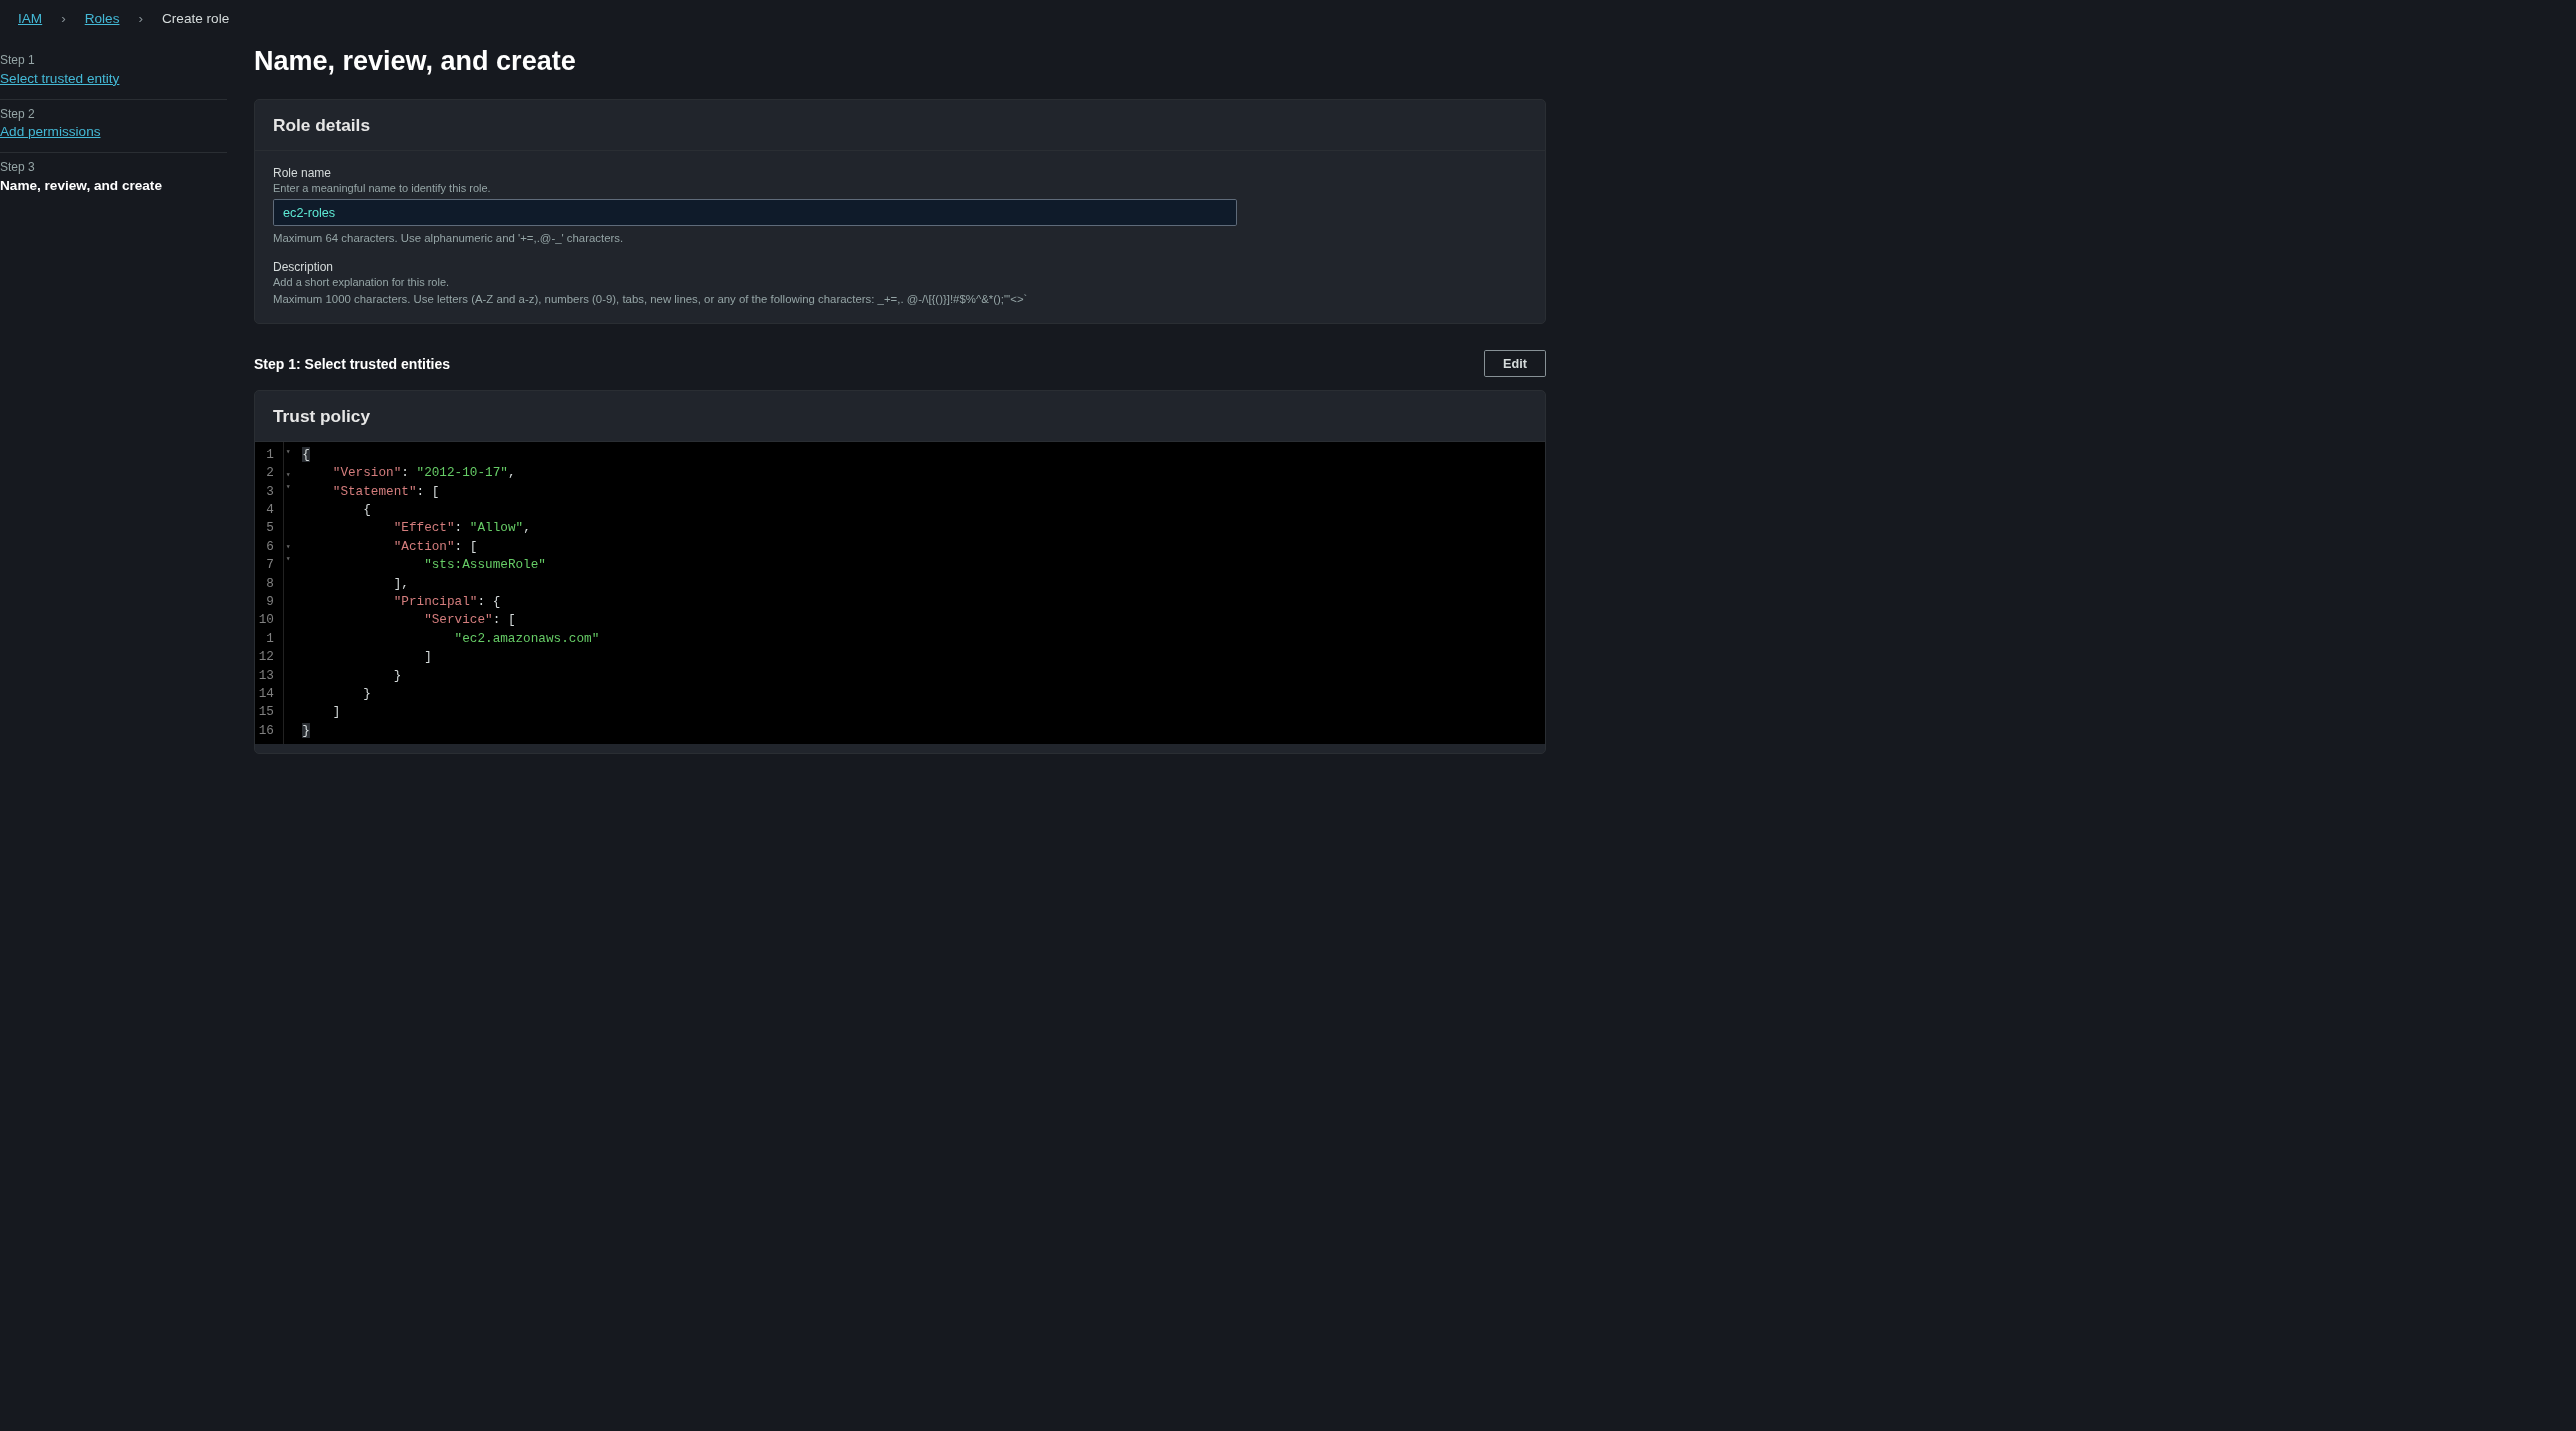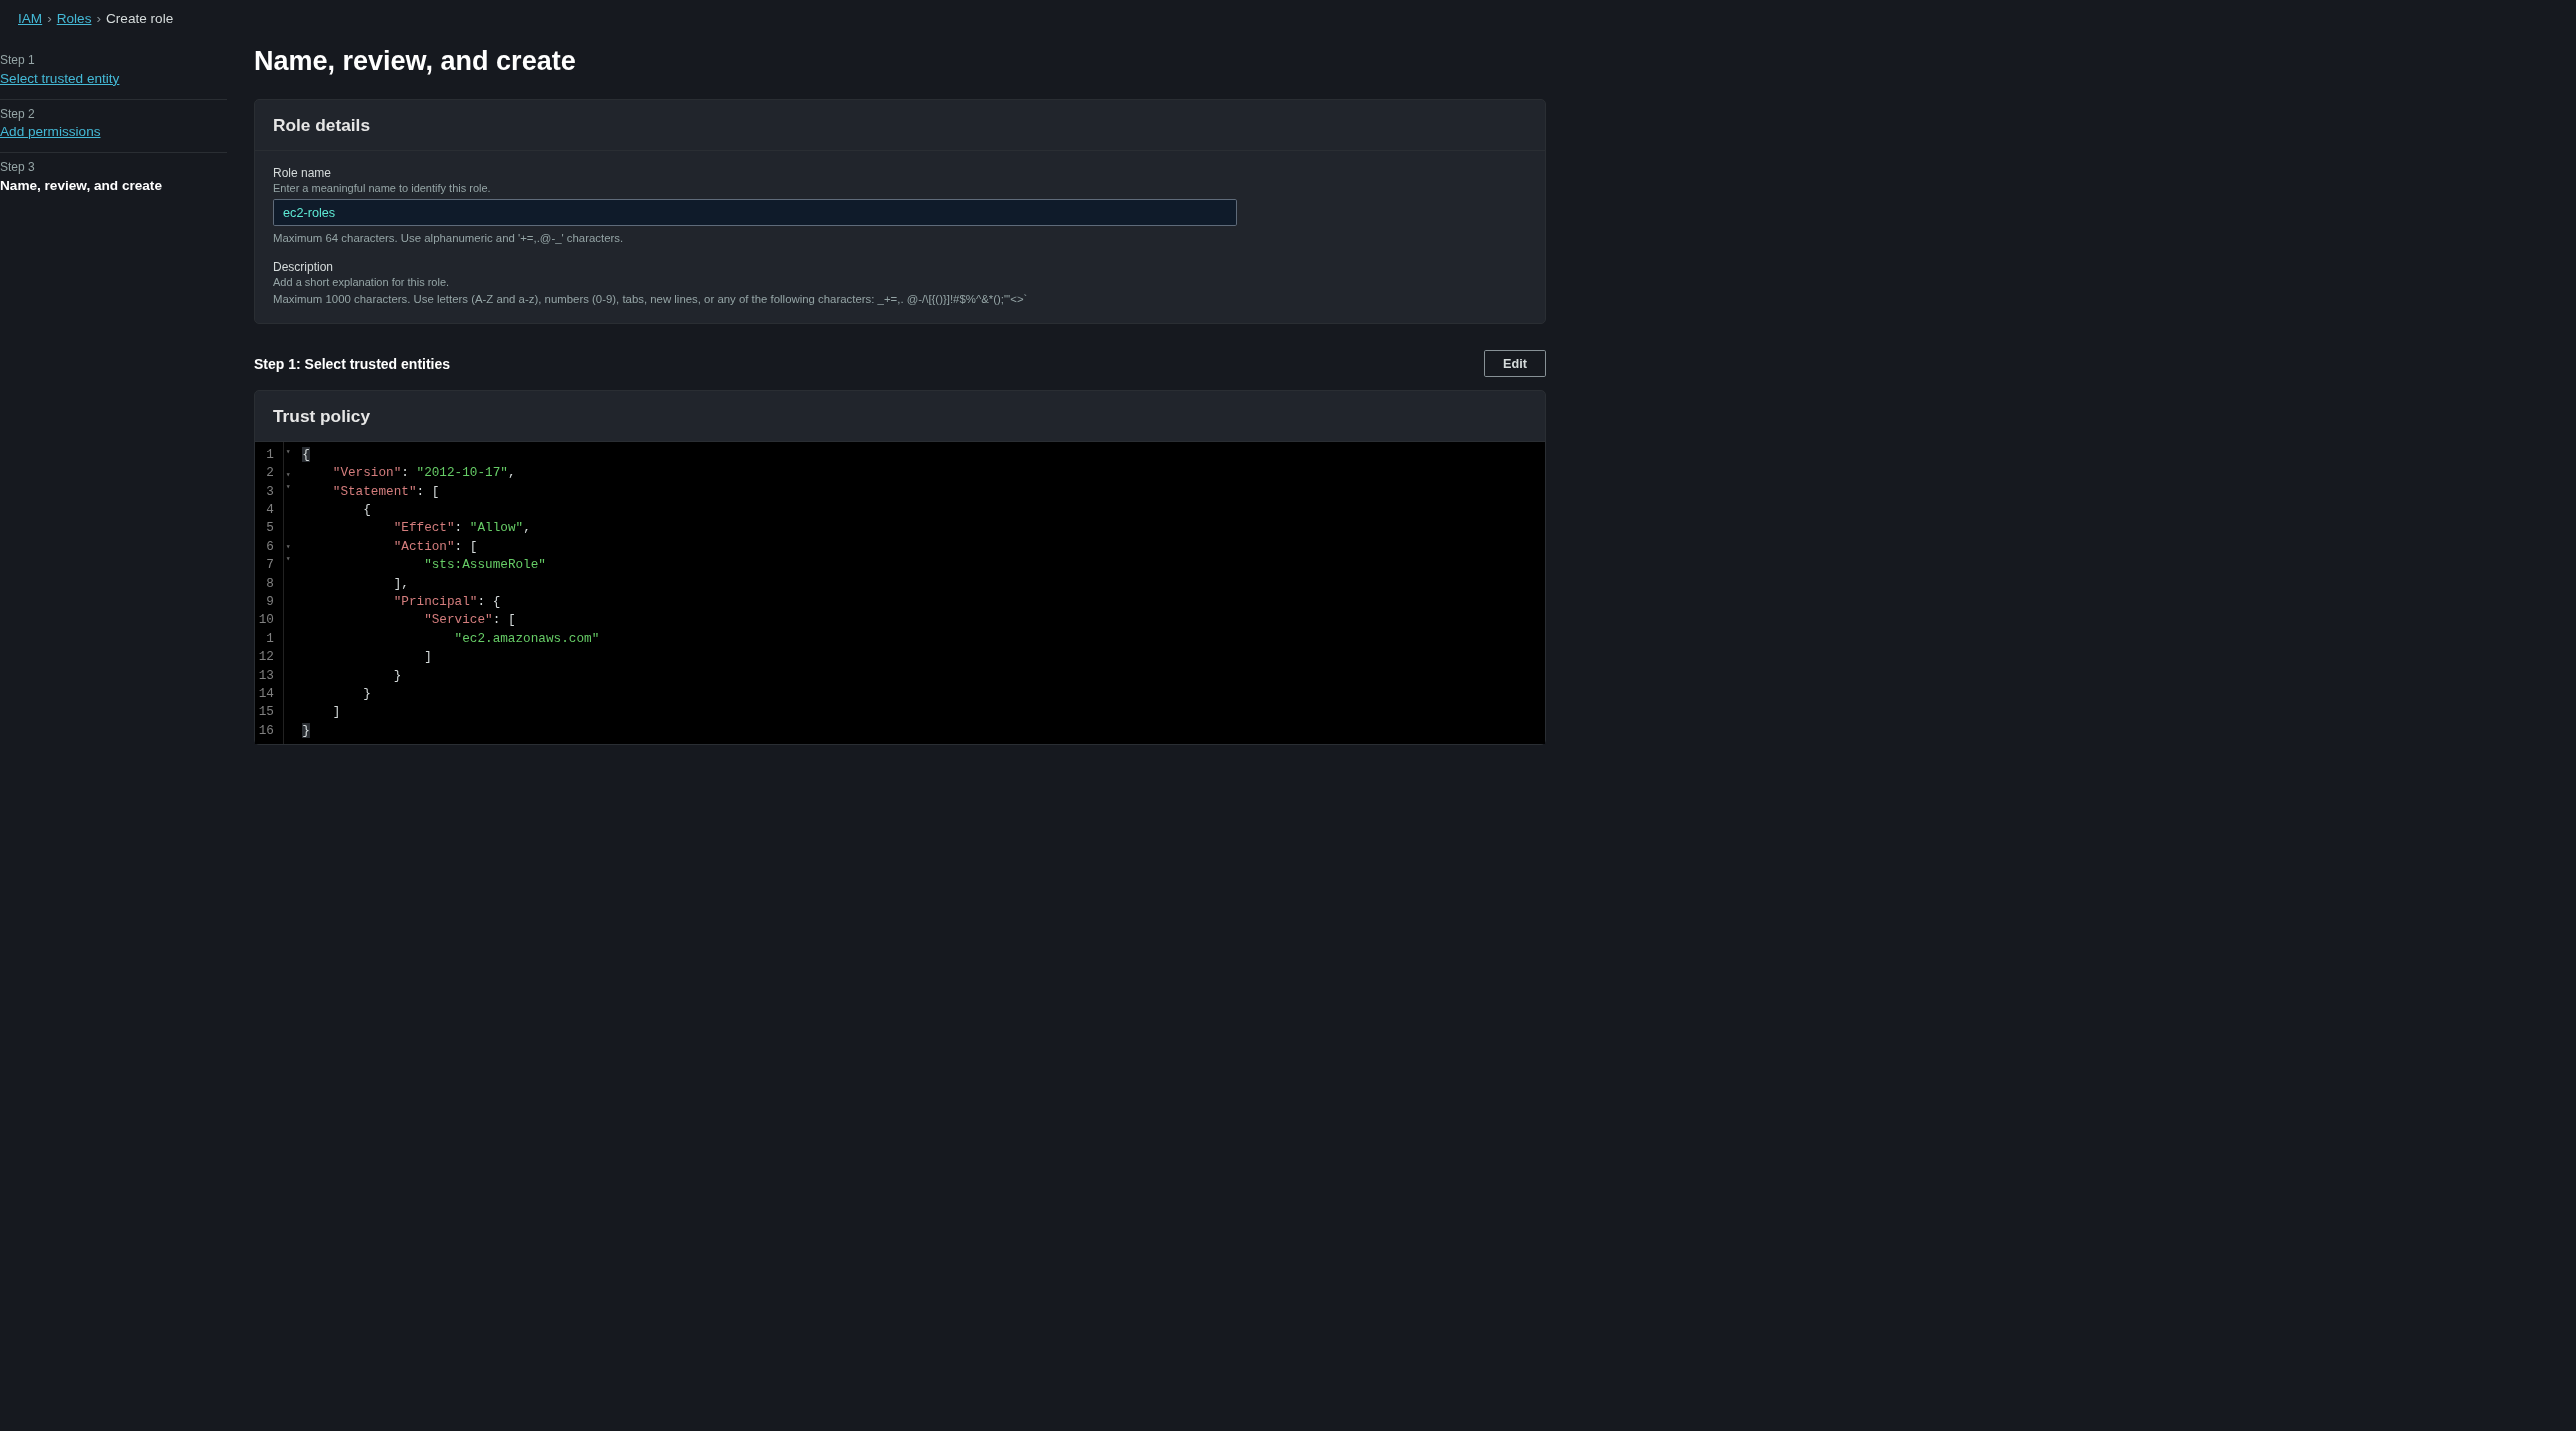--- a/index.html
+++ b/index.html
@@ -11,21 +11,21 @@
     min-height: 100vh;
     display: flex;
     flex-direction: column;
   }
 
   
   .breadcrumb {
     padding: 11px 18px;
     display: flex;
     align-items: center;
-    gap: 5px;
+    gap: 19px;
     font-size: 13.6px;
   }
   .breadcrumb .link {
     color: #44b9d6;
     text-decoration: underline;
     cursor: pointer;
   }
   .breadcrumb .sep { color: #879196; }
   .breadcrumb .current { color: #d5dbdb; font-weight: 400; }
 
@@ -232,21 +232,21 @@
         </div>
 
       </div>
     </section>
 
     <div class="section-row">
       <div class="section-title">Step 1: Select trusted entities</div>
       <button class="btn">Edit</button>
     </div>
 
-    <section class="panel" style="padding-bottom:0;">
+    <section class="panel" style="padding-bottom:9px;">
       <div class="panel-header">
         <h2>Trust policy</h2>
       </div>
       <div class="code-editor">
         <div class="gutter" id="gutter">
             <span class="ln">1</span>
             <span class="ln">2</span>
             <span class="ln">3</span>
             <span class="ln">4</span>
             <span class="ln">5</span>

